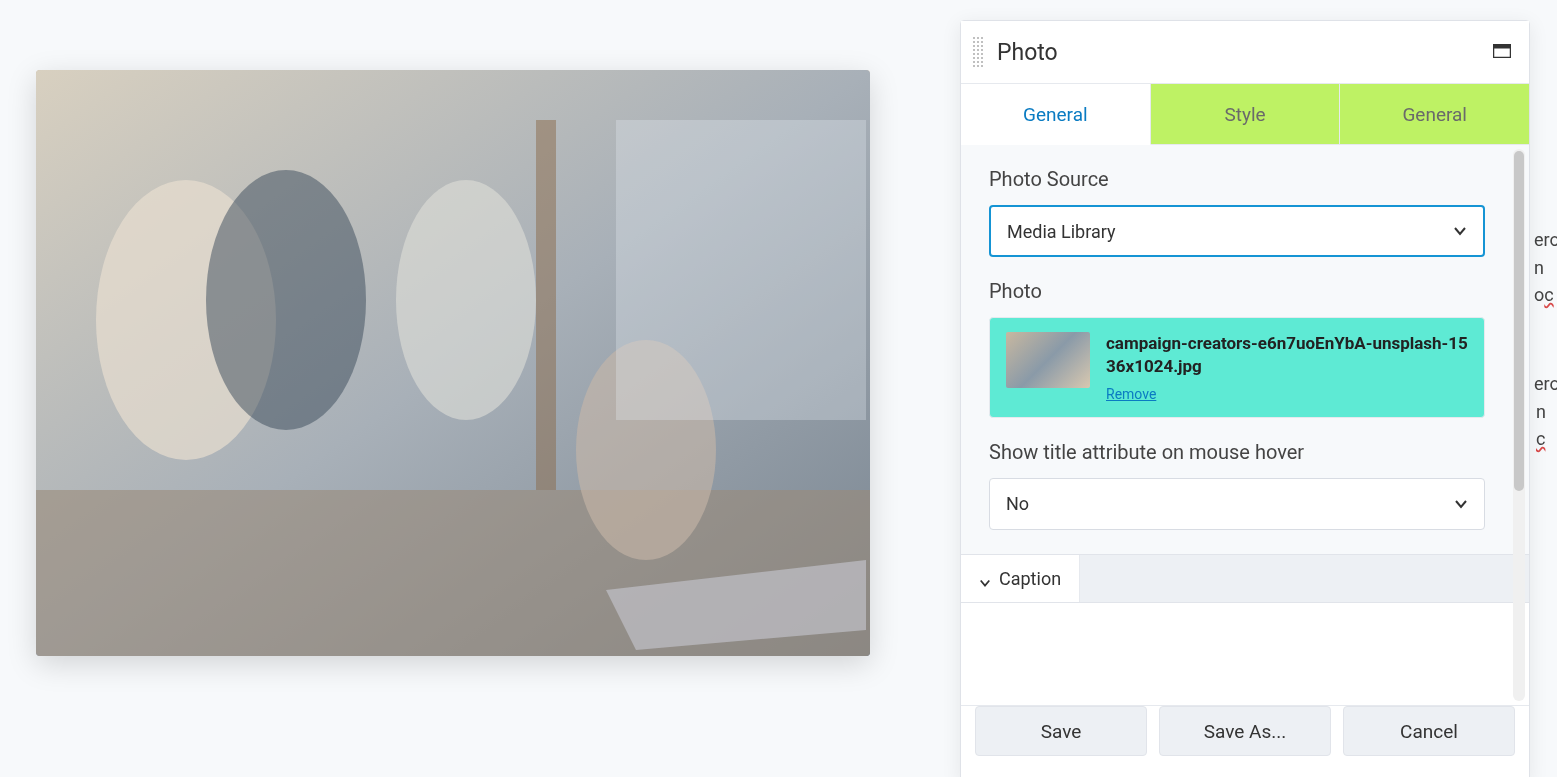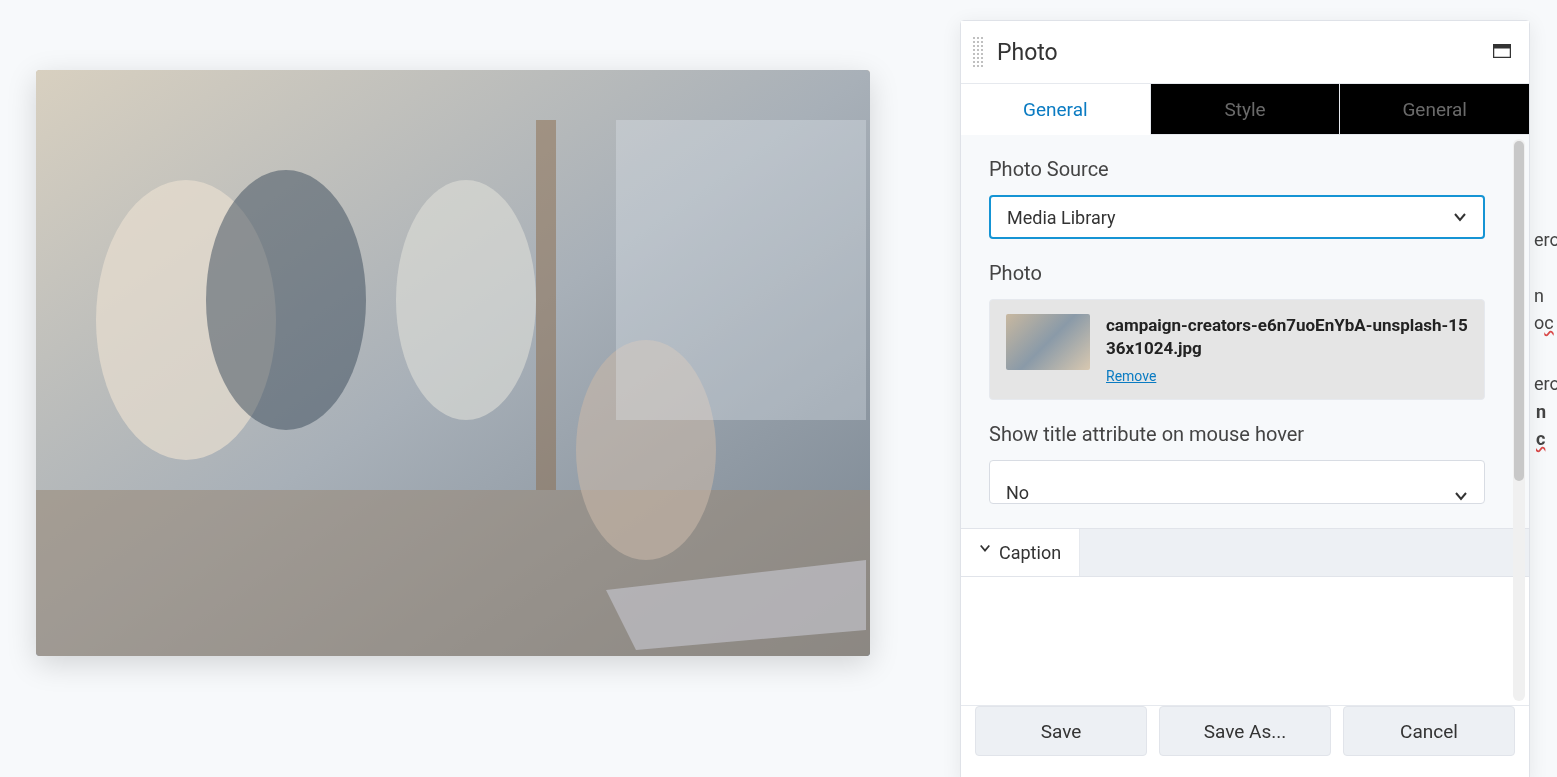--- a/index.html
+++ b/index.html
@@ -96,23 +96,23 @@
       top: 22px;
       width: 18px;
       height: 14px;
     }
     .panel-expand svg {
       width: 18px;
       height: 14px;
     }
     .tabs {
       display: flex;
-      height: 51px;
+      height: 61px;
       border-bottom: 1px solid #e6e9ee;
-      background: #000000;
+      background: #bef264;
     }
     .tab {
       flex: 1;
       display: flex;
       align-items: center;
       justify-content: center;
       font-size: 19px;
       color: #6a6a6a;
       cursor: pointer;
       border-right: 1px solid #e6e9ee;
@@ -158,42 +158,41 @@
     .field-label {
       font-size: 20px;
       color: #444;
       margin-bottom: 14px;
     }
     .select-wrapper {
       position: relative;
     }
     .select-input {
       width: 100%;
-      height: 44px;
+      height: 52px;
       border: 2px solid #1594d4;
       border-radius: 4px;
       background: #fff;
       padding: 0 16px;
       font-size: 18px;
       color: #333;
       display: flex;
       align-items: center;
       justify-content: space-between;
       cursor: pointer;
     }
     .select-input.normal {
       border: 1px solid #d8dce3;
-      align-items: flex-end;
     }
     .chevron-down {
       width: 14px;
       height: 14px;
     }
     .photo-box {
-      background: #e5e5e5;
+      background: #5eead4;
       border: 1px solid #e6e9ee;
       border-radius: 4px;
       padding: 14px 16px;
       display: flex;
       align-items: flex-start;
       gap: 16px;
       margin-top: 0;
     }
     .photo-thumb {
       width: 84px;
@@ -225,21 +224,21 @@
       border-top: 1px solid #e1e4ea;
       border-bottom: 1px solid #e1e4ea;
       padding: 0;
       display: flex;
       align-items: stretch;
     }
     .section-toggle {
       background: #fff;
       padding: 13px 18px;
       display: flex;
-      align-items: flex-start;
+      align-items: flex-end;
       gap: 8px;
       font-size: 18px;
       color: #333;
       cursor: pointer;
       border-right: 1px solid #e6e9ee;
     }
     .panel-footer {
       height: 76px;
       border-top: 1px solid #e6e9ee;
       display: flex;
@@ -271,23 +270,23 @@
       background: #b0b0b0;
       border-radius: 50%;
     }
     .bg-text {
       position: absolute;
       font-size: 18px;
       color: #444;
       line-height: 1.5;
     }
     .bg-text.t1 { left: 1534px; top: 226px; }
-    .bg-text.t2 { left: 1534px; top: 254px; margin-top: 28px; }
+    .bg-text.t2 { left: 1534px; top: 254px; }
     .bg-text.t3 { left: 1534px; top: 370px; }
-    .bg-text.t4 { left: 1536px; top: 398px; font-weight: bold; }
+    .bg-text.t4 { left: 1536px; top: 398px; }
     .underline-red {
       text-decoration: underline;
       text-decoration-color: #d94a4a;
       text-decoration-style: wavy;
     }
     .mt-field {
       margin-top: 22px;
     }
   </style>
 </head>

